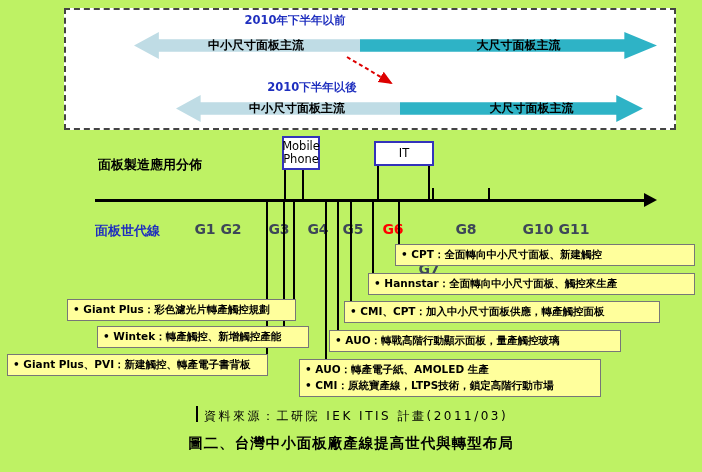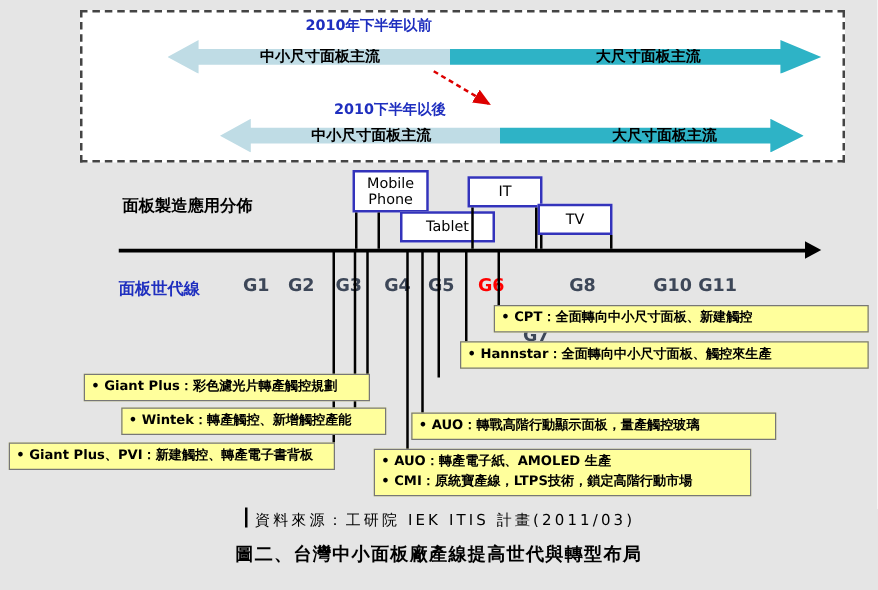--- a/index.html
+++ b/index.html
@@ -1,16 +1,16 @@
 <!DOCTYPE html>
 <html style="--small-panel-arrow: #BFDCE5; --large-panel-arrow: #2EB3C6; --highlight-red: #FF0000; --callout-bg: #FFFF9C; --app-box-border: #3333BB; --blue-label: #1F2FBF;"><head>
 <meta charset="utf-8">
 <style>
   html,body{margin:0;padding:0;background:#fff;}
-  .canvas{position:relative;width:702px;height:472px;background:#e5e5e5;overflow:hidden;
+  .canvas{position:relative;width:702px;height:472px;background:#bef264;overflow:hidden;
           font-family:"DejaVu Sans","Liberation Sans",sans-serif;color:#000;}
   .abs{position:absolute;box-sizing:border-box;}
   .era-box{border:2px dashed #444;background:#fff;}
   .blue-label{color:var(--blue-label);font-weight:bold;font-size:11.5px;text-align:center;}
   .arrow{display:flex;align-items:center;justify-content:center;font-weight:bold;font-size:12px;color:#000;}
   .arrow-left{background:var(--small-panel-arrow);
     clip-path:polygon(0% 50%,11% 0%,11% 27%,100% 27%,100% 73%,11% 73%,11% 100%);padding-left:18px;}
   .arrow-right{background:var(--large-panel-arrow);
     clip-path:polygon(100% 50%,89% 0%,89% 27%,0% 27%,0% 73%,89% 73%,89% 100%);padding-right:18px;padding-left:38px;}
   .section-label{font-weight:bold;font-size:13px;}
@@ -49,58 +49,57 @@
     <line x1="14" y1="3" x2="58" y2="29" stroke="#DD0000" stroke-width="2" stroke-dasharray="4 3" marker-end="url(#redhead)"></line>
   </svg>
 
   <div class="abs blue-label" style="left:232px;top:80px;width:160px;">2010下半年以後</div>
 
   <div class="abs arrow arrow-left" style="left:176px;top:95px;width:224px;height:27px;">中小尺寸面板主流</div>
   <div class="abs arrow arrow-right" style="left:400px;top:95px;width:243px;height:27px;">大尺寸面板主流</div>
 
   <div class="abs section-label" style="left:98px;top:156px;">面板製造應用分佈</div>
 
-  <div class="abs app-box" style="left:282px;top:136px;width:61px;height:34px;">Mobile Phone</div>
+  <div class="abs app-box" style="left:282px;top:136px;width:38px;height:34px;">Mobile Phone</div>
   <div class="abs app-box" style="left:374px;top:141px;width:60px;height:25px;">IT</div>
-  <div class="abs app-box" style="left:320px;top:169px;width:76px;height:25px;">Tablet</div>
-  <div class="abs app-box" style="left:430px;top:163px;width:60px;height:25px;">TV</div>
 
   <div class="abs axis-line" style="left:95px;top:199px;width:551px;height:2.5px;"></div>
   <div class="abs axis-head" style="left:644px;top:193px;"></div>
 
   <div class="abs vline" style="left:284px;top:170px;height:29px;"></div>
   <div class="abs vline" style="left:302px;top:170px;height:29px;"></div>
   <div class="abs vline" style="left:377px;top:166px;height:33px;"></div>
   <div class="abs vline" style="left:428px;top:166px;height:33px;"></div>
   <div class="abs vline" style="left:432px;top:188px;height:11px;"></div>
   <div class="abs vline" style="left:488px;top:188px;height:11px;"></div>
 
   <div class="abs gen-axis-label" style="left:95px;top:222px;">面板世代線</div>
   <div class="abs gen" style="left:189px;top:221px;width:32px;">G1</div>
-  <div class="abs gen" style="left:225px;top:221px;width:32px;">G2</div>
+  <div class="abs gen" style="left:215px;top:221px;width:32px;">G2</div>
   <div class="abs gen" style="left:263px;top:221px;width:32px;">G3</div>
   <div class="abs gen" style="left:302px;top:221px;width:32px;">G4</div>
   <div class="abs gen" style="left:337px;top:221px;width:32px;">G5</div>
   <div class="abs gen gen-hl" style="left:377px;top:221px;width:32px;">G6</div>
   <div class="abs gen" style="left:413px;top:221px;width:32px;margin-top:40px;">G7</div>
   <div class="abs gen" style="left:450px;top:221px;width:32px;">G8</div>
   <div class="abs gen" style="left:518px;top:221px;width:40px;">G10</div>
   <div class="abs gen" style="left:554px;top:221px;width:40px;">G11</div>
 
   <div class="abs vline" style="left:293px;top:201px;height:99px;"></div>
   <div class="abs vline" style="left:283px;top:201px;height:126px;"></div>
   <div class="abs vline" style="left:266px;top:201px;height:154px;"></div>
   <div class="abs vline" style="left:398px;top:201px;height:44px;"></div>
   <div class="abs vline" style="left:372px;top:201px;height:73px;"></div>
   <div class="abs vline" style="left:350px;top:201px;height:101px;"></div>
   <div class="abs vline" style="left:337px;top:201px;height:130px;"></div>
   <div class="abs vline" style="left:325px;top:201px;height:159px;"></div>
 
   <div class="abs callout" style="left:395px;top:244px;width:300px;height:22px;">• CPT：全面轉向中小尺寸面板、新建觸控</div>
   <div class="abs callout" style="left:368px;top:273px;width:327px;height:22px;">• Hannstar：全面轉向中小尺寸面板、觸控來生產</div>
+  <div class="abs callout" style="left:344px;top:301px;width:316px;height:22px;">• CMI、CPT：加入中小尺寸面板供應，轉產觸控面板</div>
   <div class="abs callout" style="left:329px;top:330px;width:292px;height:22px;">• AUO：轉戰高階行動顯示面板，量產觸控玻璃</div>
 
   <div class="abs callout" style="left:67px;top:299px;width:229px;height:22px;">• Giant Plus：彩色濾光片轉產觸控規劃</div>
   <div class="abs callout" style="left:74px;top:326px;width:212px;height:22px;margin-left:23px;">• Wintek：轉產觸控、新增觸控產能</div>
   <div class="abs callout" style="left:7px;top:354px;width:261px;height:22px;">• Giant Plus、PVI：新建觸控、轉產電子書背板</div>
 
   <div class="abs callout" style="left:299px;top:359px;width:302px;height:38px;">
     <div>• AUO：轉產電子紙、AMOLED 生產</div>
     <div>• CMI：原統寶產線，LTPS技術，鎖定高階行動市場</div>
   </div>

